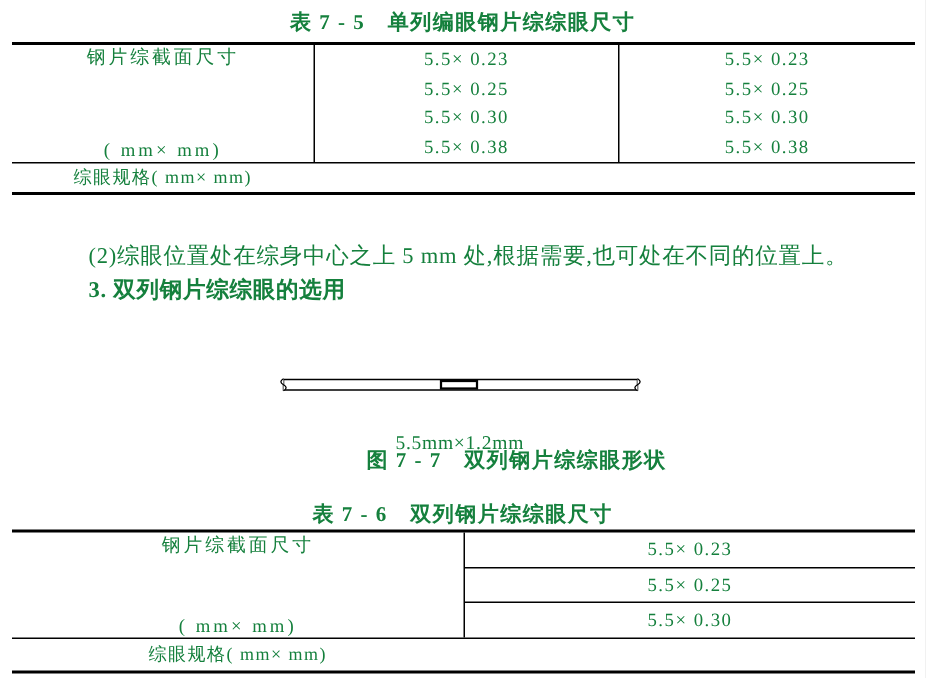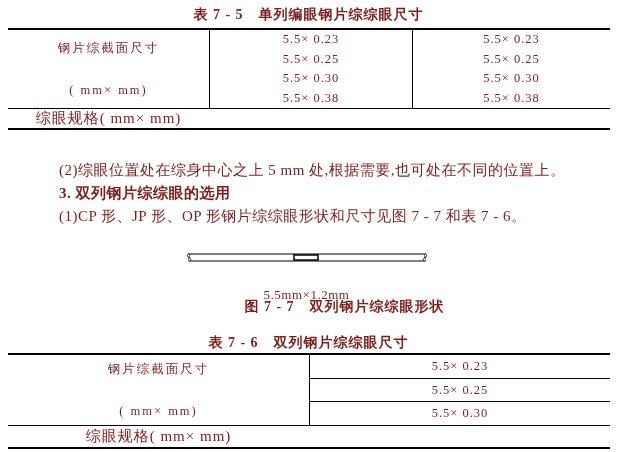--- a/index.html
+++ b/index.html
@@ -2,21 +2,21 @@
 <html><head>
 <meta charset="utf-8">
 <style>
   * { margin:0; padding:0; box-sizing:border-box; }
   html,body { background:#e8e8e8; }
   .page {
     position:relative;
     width:617px; height:452px;
     margin:0 auto;
     background:#ffffff;
-    color:#7f1d1d;
+    color:#15803d;
     font-family:"Liberation Serif","DejaVu Serif",serif;
     overflow:hidden;
   }
   .tbl-title {
     position:absolute; left:0; width:617px;
     text-align:center; font-weight:bold; font-size:14px; letter-spacing:1px;
   }
   .title-75 { top:6px; }
   .title-76 { top:334px; }
 
@@ -24,28 +24,28 @@
   .table75 {
     position:absolute; left:8px; top:28px; width:602px; height:102px;
     border-top:2px solid #000; border-bottom:2px solid #000;
   }
   .t75-row1 { display:flex; height:78px; }
   .t75-row2 { display:flex; height:19px; border-top:1px solid #000; }
   .t75-c1 { width:201px; }
   .t75-c2 { width:203px; border-left:1px solid #000; }
   .t75-c3 { flex:1; border-left:1px solid #000; }
   .label-cell {
-    display:flex; flex-direction:column; justify-content:center; align-items:center;
+    display:flex; flex-direction:column; justify-content:space-between; align-items:center;
     gap:26px; font-size:12.5px; letter-spacing:2px;
   }
   .val-stack {
     display:flex; flex-direction:column; justify-content:space-around; align-items:center;
     font-size:12.5px; letter-spacing:1px;
   }
-  .spec-cell { display:flex; align-items:center; justify-content:center; font-size:15px; letter-spacing:1px; }
+  .spec-cell { display:flex; align-items:center; justify-content:center; font-size:12px; letter-spacing:1px; }
 
   
   .body-line { position:absolute; left:25px; font-size:15px; letter-spacing:0.5px; white-space:nowrap;margin-left:34px; }
   .line-p2 { top:161px; }
   .line-h3 { top:184px; font-weight:bold; }
   .line-p1 { top:207px; }
 
   
   .fig-bar { position:absolute; left:184px; top:250px; }
   .fig-dim {
@@ -100,21 +100,20 @@
         <div>5.5× 0.38</div>
       </div>
     </div>
     <div class="t75-row2">
       <div class="t75-c1 spec-cell">综眼规格( mm× mm)</div>
     </div>
   </div>
 
   <div class="body-line line-p2">(2)综眼位置处在综身中心之上 5 mm 处,根据需要,也可处在不同的位置上。</div>
   <div class="body-line line-h3">3. 双列钢片综综眼的选用</div>
-  <div class="body-line line-p1">(1)CP 形、JP 形、OP 形钢片综综眼形状和尺寸见图 7 - 7 和表 7 - 6。</div>
 
   <div class="fig-bar">
     <svg width="246" height="12" viewBox="0 0 246 12">
       <rect x="5" y="2" width="236" height="7" fill="#ffffff" stroke="#000000" stroke-width="1"></rect>
       <path d="M5,1.5 q-3.5,2 0,4 q3.5,2 0,4" fill="#ffffff" stroke="#000000" stroke-width="0.9"></path>
       <path d="M241,1.5 q3.5,2 0,4 q-3.5,2 0,4" fill="#ffffff" stroke="#000000" stroke-width="0.9"></path>
       <rect x="110" y="3" width="24" height="5" fill="#ffffff" stroke="#000000" stroke-width="1.5"></rect>
     </svg>
   </div>
   <div class="fig-dim">5.5mm×1.2mm</div>

